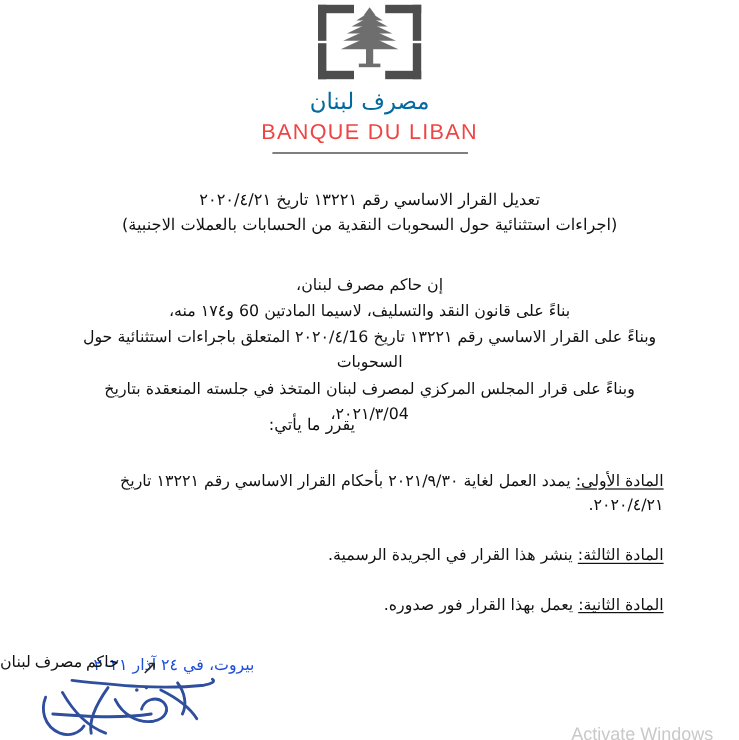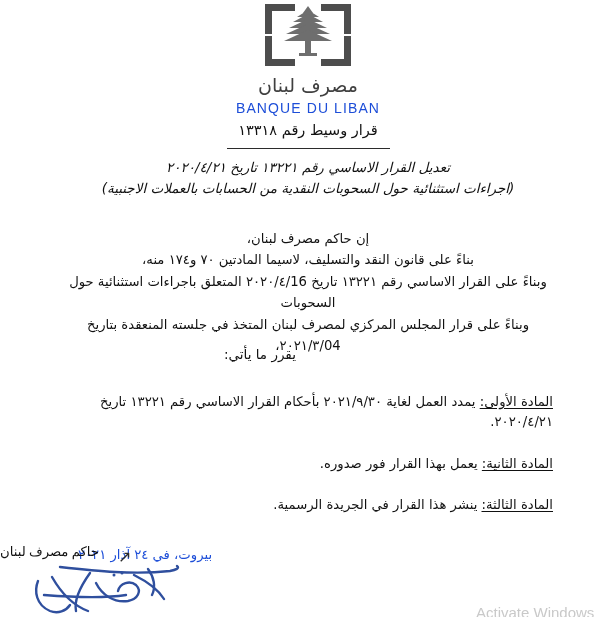--- a/index.html
+++ b/index.html
@@ -49,29 +49,29 @@
   .cedar {
     position: absolute;
     top: 1px;
     left: 50%;
     transform: translateX(-50%);
   }
   .logo-ar {
     margin-top: 9px;
     font-size: 19px;
     letter-spacing: 1px;
-    color: #404040;
+    color: #0369a1;
     line-height: 1.1;
     font-family: "DejaVu Sans", "Liberation Sans", sans-serif;
   }
   .logo-fr {
     margin-top: 4px;
-    font-size: 14px;
+    font-size: 18px;
     letter-spacing: 1.1px;
-    color: #1d4ed8;
+    color: #ef4444;
     font-family: "Liberation Sans", sans-serif;
     direction: ltr;
   }
 
   
   .title-block {
     position: absolute;
     top: 120px;
     left: 0;
     width: 616px;
@@ -89,21 +89,20 @@
     background: #2b2b2b;
     margin: 7px auto 0 auto;
   }
   .subtitle-block {
     position: absolute;
     top: 157px;
     left: 0;
     width: 616px;
     text-align: center;
     line-height: 1.55;
-    font-style: italic;
   }
   .subtitle {
     font-size: 13.5px;
     color: #111;
   }
 
   
   .body-block {
     position: absolute;
     top: 228px;
@@ -222,47 +221,46 @@
           <rect x="24" y="34" width="6" height="16"></rect>
           <rect x="18" y="48" width="18" height="3"></rect>
         </g>
       </svg>
     </div>
     <div class="logo-ar">مصرف لبنان</div>
     <div class="logo-fr">BANQUE DU LIBAN</div>
   </div>
 
   <div class="title-block">
-    <div class="doc-title">قرار وسيط رقم ١٣٣١٨</div>
     <div class="title-rule"></div>
   </div>
 
   <div class="subtitle-block">
     <div class="subtitle">تعديل القرار الاساسي رقم ١٣٢٢١ تاريخ ٢٠٢٠/٤/٢١</div>
     <div class="subtitle">(اجراءات استثنائية حول السحوبات النقدية من الحسابات بالعملات الاجنبية)</div>
   </div>
 
   <div class="body-block">
     <p>إن حاكم مصرف لبنان،</p>
-    <p>بناءً على قانون النقد والتسليف، لاسيما المادتين ٧٠ و١٧٤ منه،</p>
+    <p>بناءً على قانون النقد والتسليف، لاسيما المادتين 60 و١٧٤ منه،</p>
     <p>وبناءً على القرار الاساسي رقم ١٣٢٢١ تاريخ ٢٠٢٠/٤/16 المتعلق باجراءات استثنائية حول السحوبات</p>
     <p>وبناءً على قرار المجلس المركزي لمصرف لبنان المتخذ في جلسته المنعقدة بتاريخ ٢٠٢١/٣/04،</p>
   </div>
 
   <div class="decides">يقرر ما يأتي:</div>
 
   <div class="articles">
     <div class="article">
       <span class="art-label">المادة الأولى:</span><span> يمدد العمل لغاية ٢٠٢١/٩/٣٠ بأحكام القرار الاساسي رقم ١٣٢٢١ تاريخ ٢٠٢٠/٤/٢١.</span>
     </div>
     <div class="article">
+      <span class="art-label">المادة الثالثة:</span><span> ينشر هذا القرار في الجريدة الرسمية.</span>
+    </div>
+    <div class="article">
       <span class="art-label">المادة الثانية:</span><span> يعمل بهذا القرار فور صدوره.</span>
-    </div>
-    <div class="article">
-      <span class="art-label">المادة الثالثة:</span><span> ينشر هذا القرار في الجريدة الرسمية.</span>
     </div>
   </div>
 
   <div class="footer">
     <div class="place-date">بيروت، في ٢٤ آذار ٢٠٢١</div>
     <div class="signer">حاكم مصرف لبنان</div>
     <div class="sig-flourish">↗</div>
     <svg class="signature" viewBox="0 0 175 56">
       <g fill="none" stroke="#2f4f9e" stroke-width="2.4" stroke-linecap="round" stroke-linejoin="round">
         <path d="M30 6 C66 10, 104 14, 140 10 C146 9, 150 7, 147 5"></path>

